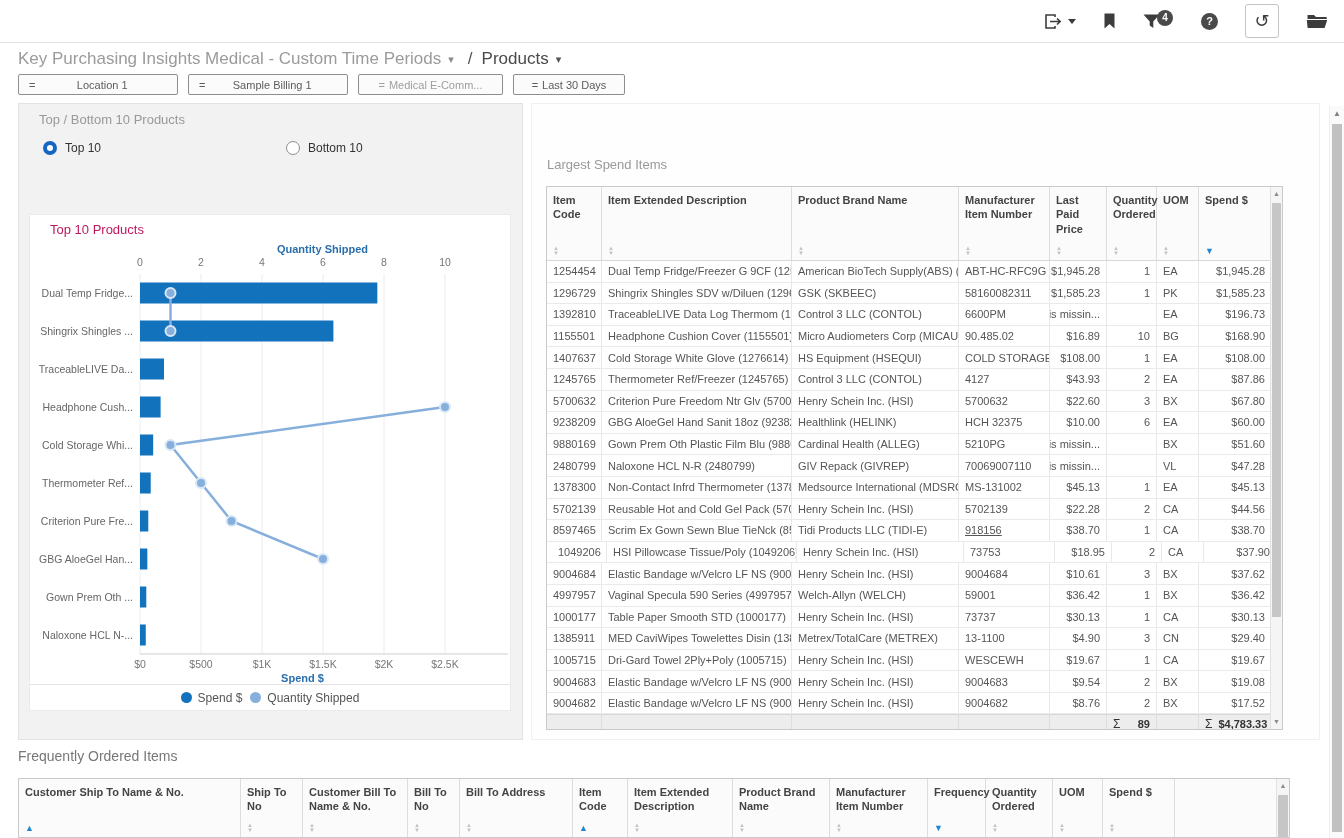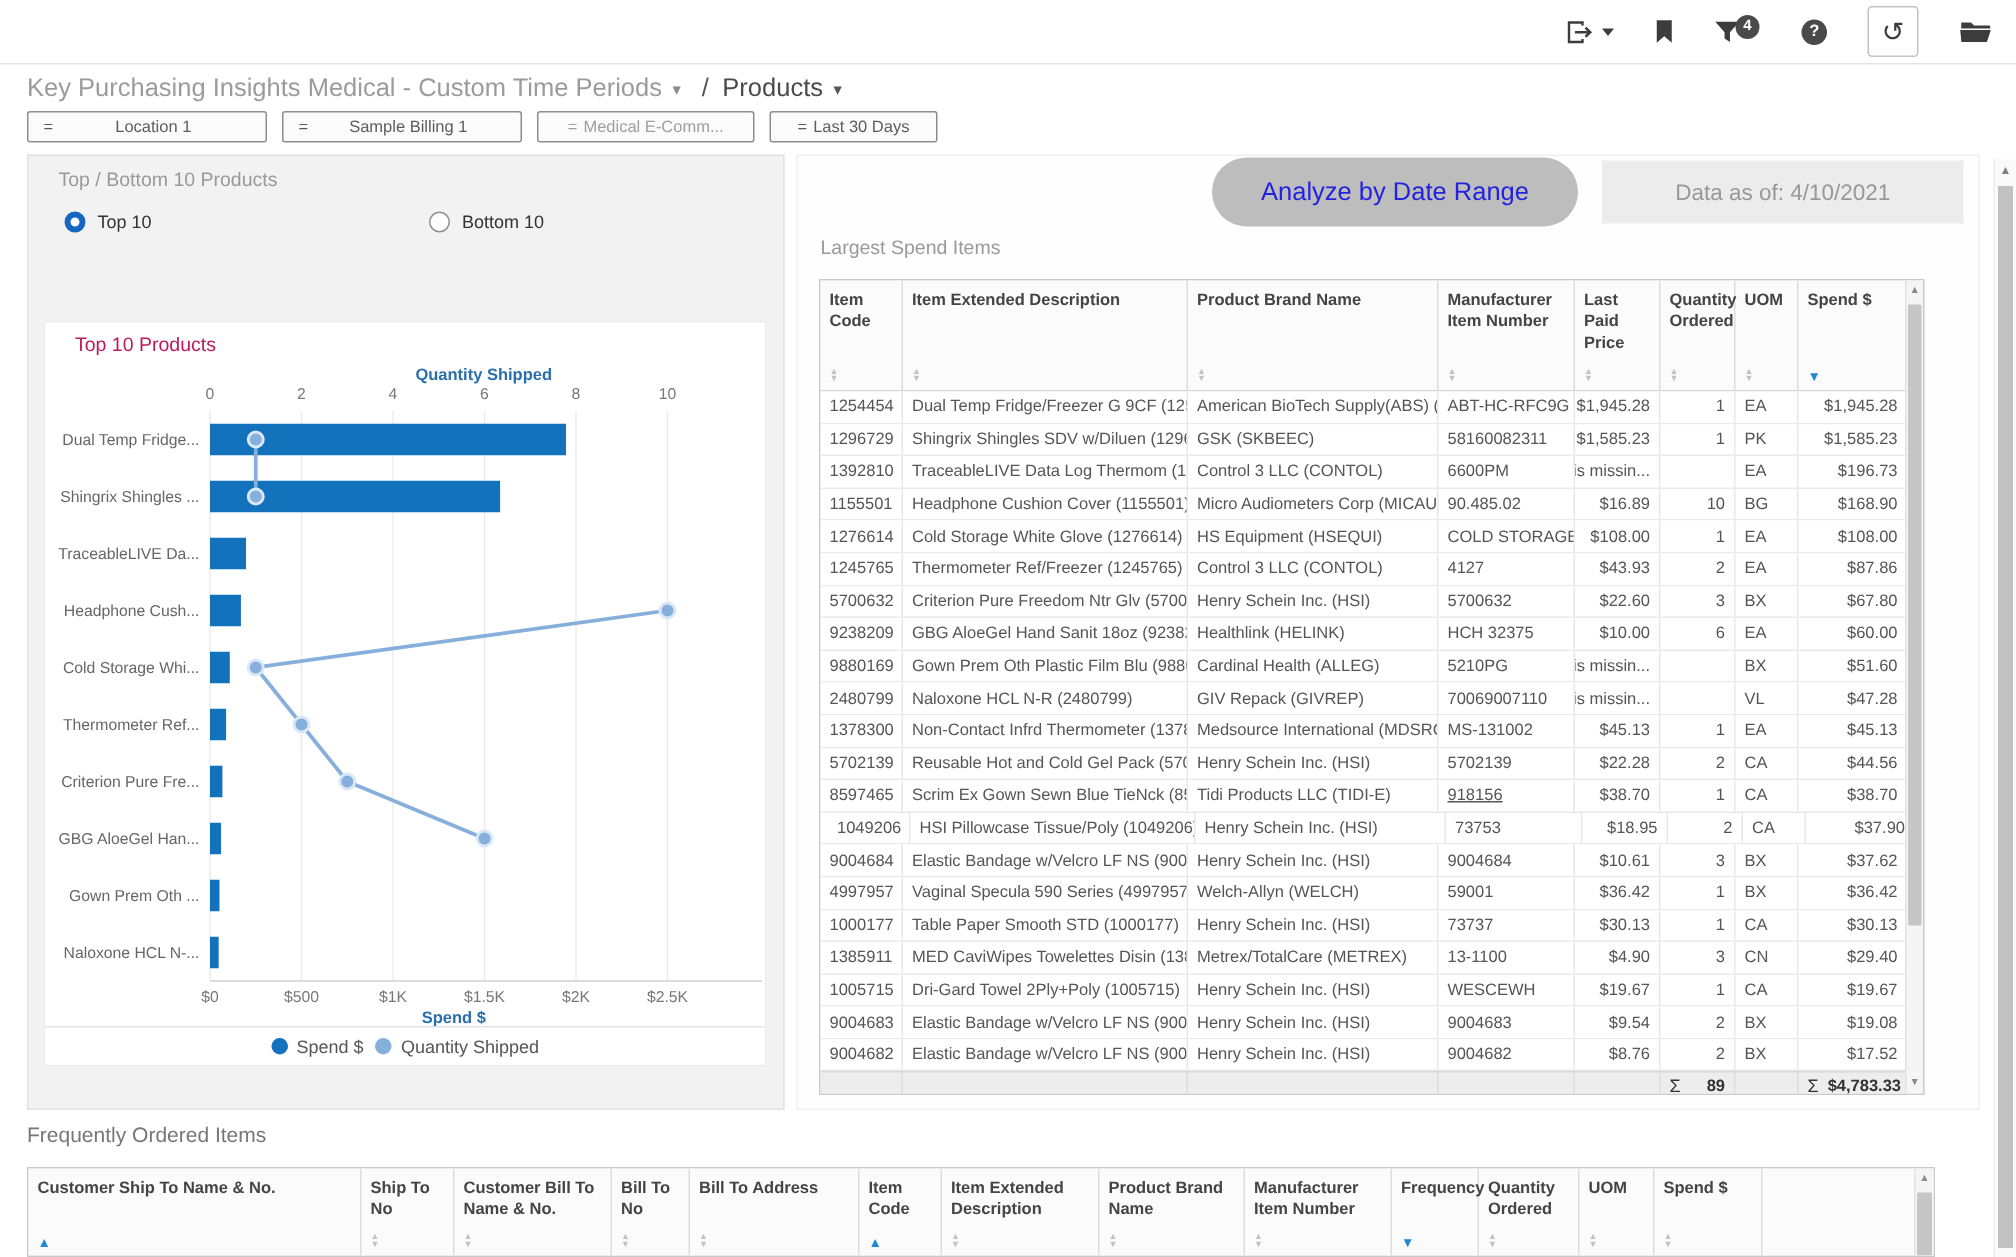--- a/index.html
+++ b/index.html
@@ -224,22 +224,20 @@
         </span>
         <span class="item">
           <span class="dot" style="background: rgb(134, 175, 220);"></span>
           <span>Quantity Shipped</span>
         </span>
       </div>
   </div>
 </div>
 
 <div class="right-panel">
-  <button class="analyze-btn">Analyze by Date Range</button>
-  <div class="data-asof">Data as of: 4/10/2021</div>
   <div class="table-title">Largest Spend Items</div>
   <div class="dtable" id="spend-table" style="left:14px;top:82px;width:737px;height:544px;">
       <div class="thead">
         <div class="th" style="width: 55px; height: 73px; flex: 0 0 auto;">
           <div>Item Code</div>
           <div class="sort">
             <span>▲</span>
             <span>▼</span>
           </div>
         </div>
@@ -327,21 +325,21 @@
           <div class="td" style="width: 55px; flex: 0 0 auto;">1155501</div>
           <div class="td" style="width: 190px; flex: 0 0 auto;">Headphone Cushion Cover (1155501)</div>
           <div class="td" style="width: 167px; flex: 0 0 auto;">Micro Audiometers Corp (MICAUD)</div>
           <div class="td" style="width: 91px; flex: 0 0 auto;">90.485.02</div>
           <div class="td r" style="width: 57px; flex: 0 0 auto;">$16.89</div>
           <div class="td r" style="width: 50px; flex: 0 0 auto;">10</div>
           <div class="td" style="width: 42px; flex: 0 0 auto;">BG</div>
           <div class="td r" style="width: 73px; flex: 0 0 auto;">$168.90</div>
         </div>
         <div class="tr" style="height: 21.6px;">
-          <div class="td" style="width: 55px; flex: 0 0 auto;">1276614</div>
+          <div class="td" style="width: 55px; flex: 0 0 auto;">1407637</div>
           <div class="td" style="width: 190px; flex: 0 0 auto;">Cold Storage White Glove (1276614)</div>
           <div class="td" style="width: 167px; flex: 0 0 auto;">HS Equipment (HSEQUI)</div>
           <div class="td" style="width: 91px; flex: 0 0 auto;">COLD STORAGE</div>
           <div class="td r" style="width: 57px; flex: 0 0 auto;">$108.00</div>
           <div class="td r" style="width: 50px; flex: 0 0 auto;">1</div>
           <div class="td" style="width: 42px; flex: 0 0 auto;">EA</div>
           <div class="td r" style="width: 73px; flex: 0 0 auto;">$108.00</div>
         </div>
         <div class="tr" style="height: 21.6px;">
           <div class="td" style="width: 55px; flex: 0 0 auto;">1245765</div>

